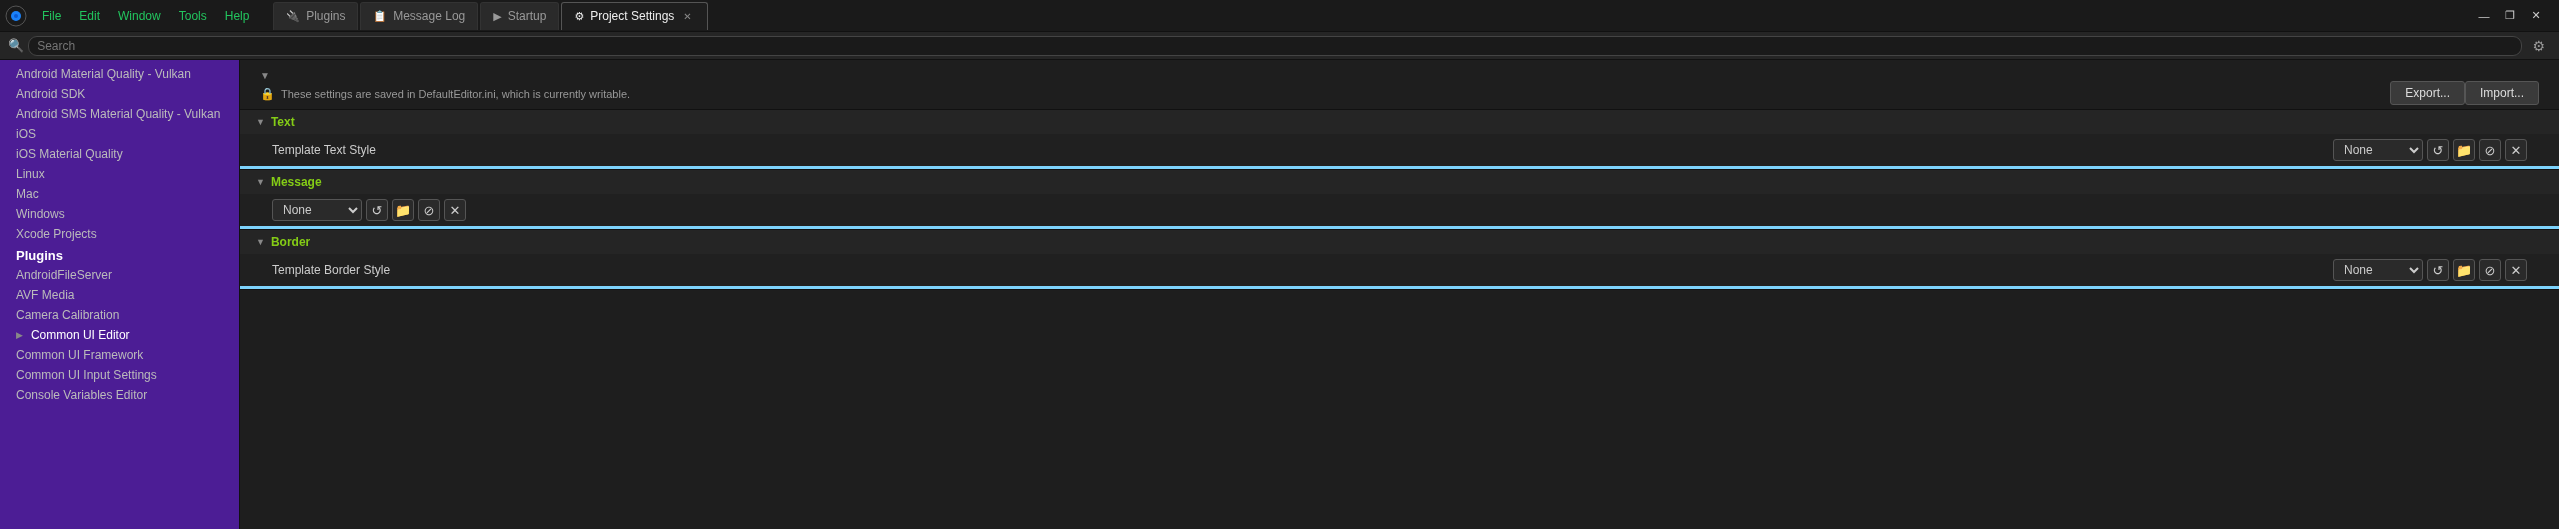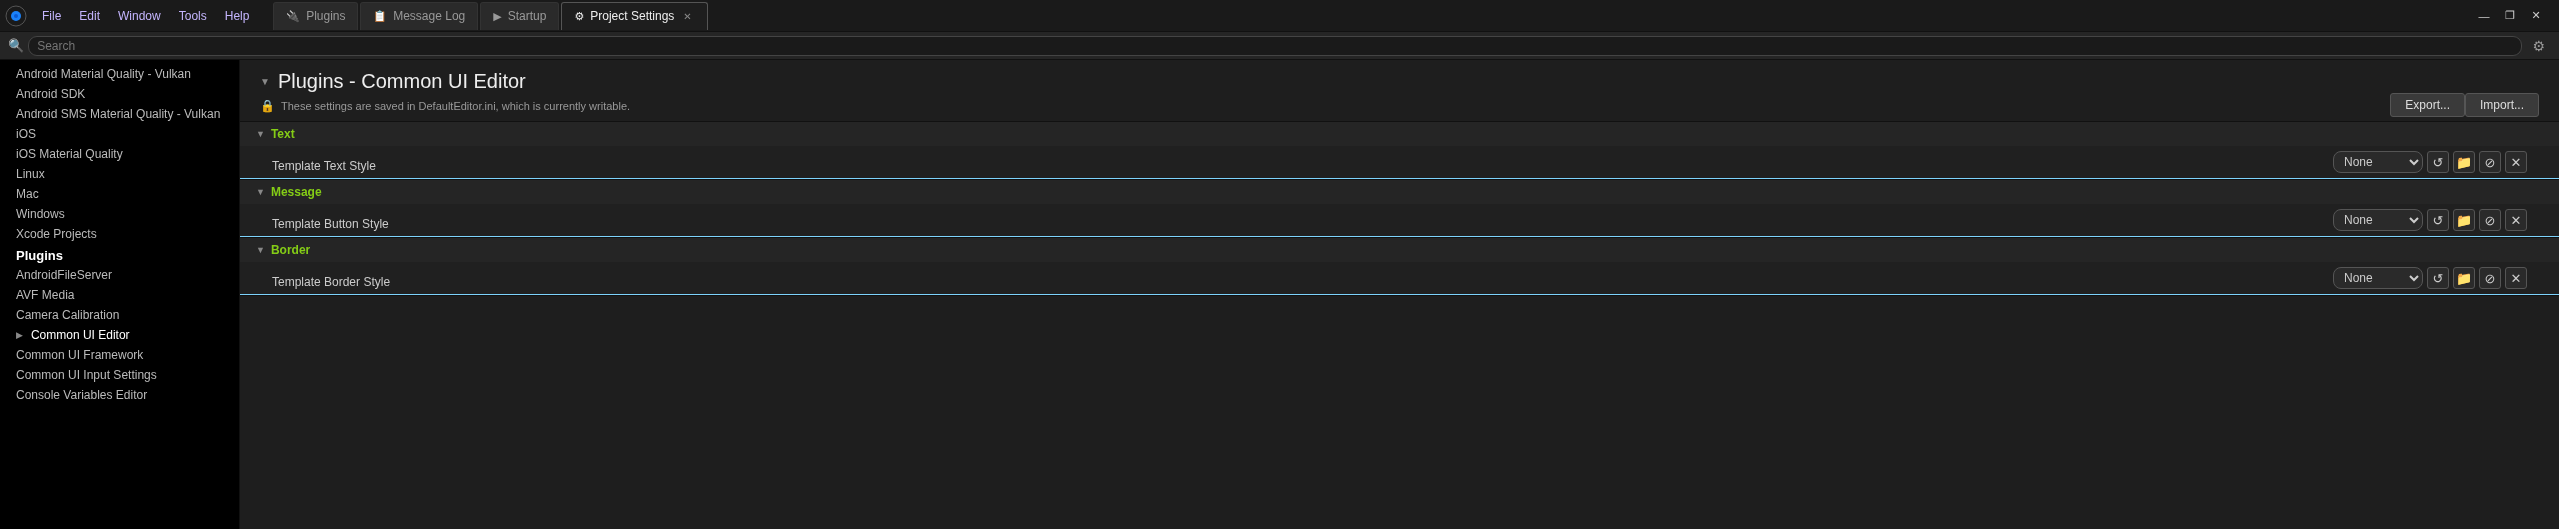--- a/index.html
+++ b/index.html
@@ -28,21 +28,21 @@
       margin-right: 6px;
       flex-shrink: 0;
     }
     .menu-bar {
       display: flex;
       align-items: center;
       gap: 2px;
     }
     .menu-item {
       padding: 4px 8px;
-      color: #c4b5fd;
+      color: #22c55e;
       cursor: pointer;
       border-radius: 3px;
     }
 
     .title-bar-tabs {
       display: flex;
       align-items: center;
       margin-left: 16px;
       flex: 1;
     }
@@ -131,21 +131,21 @@
     .toolbar-gear {
       color: #999;
       cursor: pointer;
       font-size: 14px;
       padding: 2px 6px;
     }
 
     
     .sidebar {
       width: 240px;
-      background: #000000;
+      background: #4c1d95;
       border-right: 1px solid #111;
       overflow-y: auto;
       flex-shrink: 0;
       padding-top: 4px;
     }
     .sidebar-item {
       padding: 3px 16px;
       color: #bbb;
       cursor: pointer;
       display: flex;
@@ -248,43 +248,43 @@
       font-size: 9px;
       color: #888;
     }
     .section-label {
       font-weight: 600;
       color: #84cc16;
     }
 
     .setting-row {
       display: flex;
-      align-items: flex-end;
+      align-items: center;
       padding: 5px 32px;
       background: #1e1e1e;
-      border-bottom: 1px solid #7dd3fc;
+      border-bottom: 3px solid #7dd3fc;
     }
     .setting-row:nth-child(even) { background: #202020; }
     .setting-name {
       flex: 1;
       color: #ccc;
       font-size: 12px;
     }
     .setting-controls {
       display: flex;
       align-items: center;
       gap: 4px;
     }
     .setting-select {
       background: #2a2a2a;
       border: 1px solid #555;
       color: #ccc;
       padding: 2px 6px;
       font-size: 12px;
-      border-radius: 8px;
+      border-radius: 3px;
       cursor: pointer;
       width: 90px;
     }
     .icon-btn {
       width: 22px;
       height: 22px;
       display: flex;
       align-items: center;
       justify-content: center;
       background: #2a2a2a;
@@ -413,21 +413,20 @@
     </div>
   </div>
 
   <div class="content">
 
     <div class="content-header">
       <div class="content-header-inner">
         <div style="flex:1;">
           <div class="content-title-row">
             <span class="content-title-arrow">▼</span>
-            <span class="content-title">Plugins - Common UI Editor</span>
           </div>
           <div class="info-bar">
             <span class="lock-icon">🔒</span>
             <span>These settings are saved in DefaultEditor.ini, which is currently writable.</span>
           </div>
         </div>
         <div class="action-buttons">
           <button class="btn">Export...</button>
           <button class="btn">Import...</button>
         </div>
@@ -452,21 +451,20 @@
         </div>
       </div>
     </div>
 
     <div class="section">
       <div class="section-header">
         <span class="section-arrow">▼</span>
         <span class="section-label">Message</span>
       </div>
       <div class="setting-row">
-        <span class="setting-name">Template Button Style</span>
         <div class="setting-controls">
           <select class="setting-select">
             <option>None</option>
           </select>
           <div class="icon-btn" title="Reset">↺</div>
           <div class="icon-btn" title="Browse">📁</div>
           <div class="icon-btn" title="Clear">⊘</div>
           <div class="icon-btn" title="Remove">✕</div>
         </div>
       </div>

